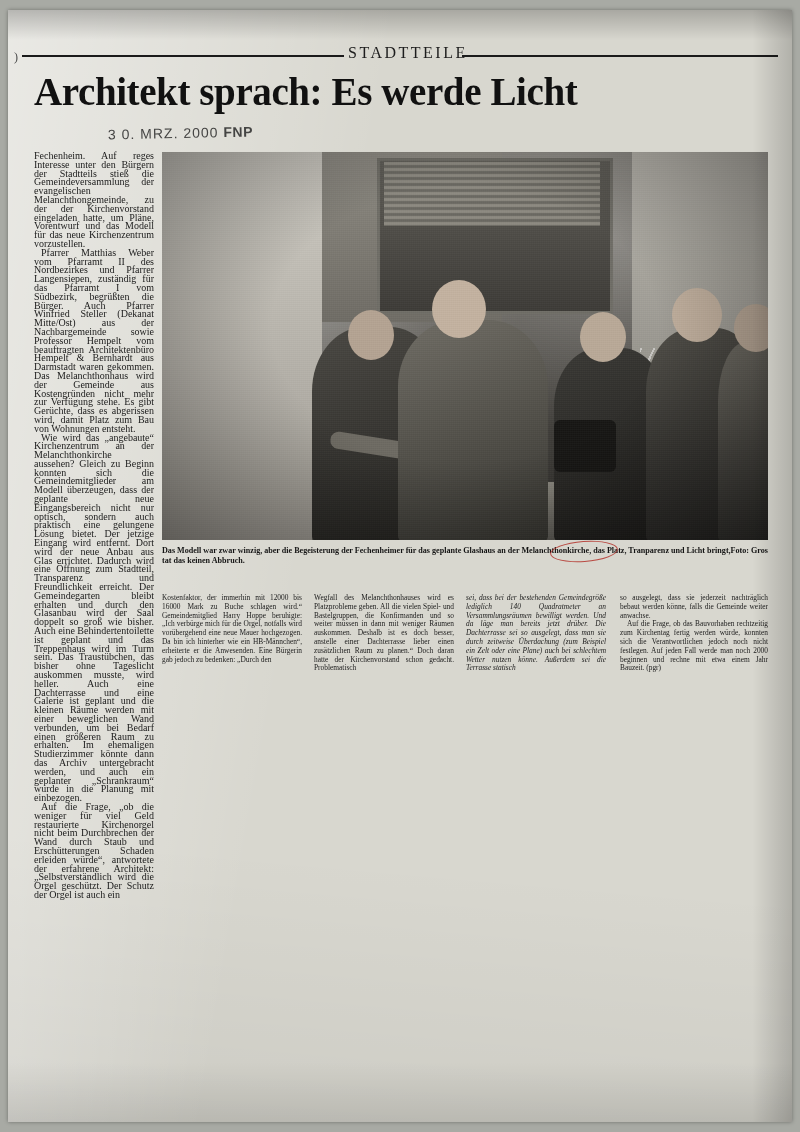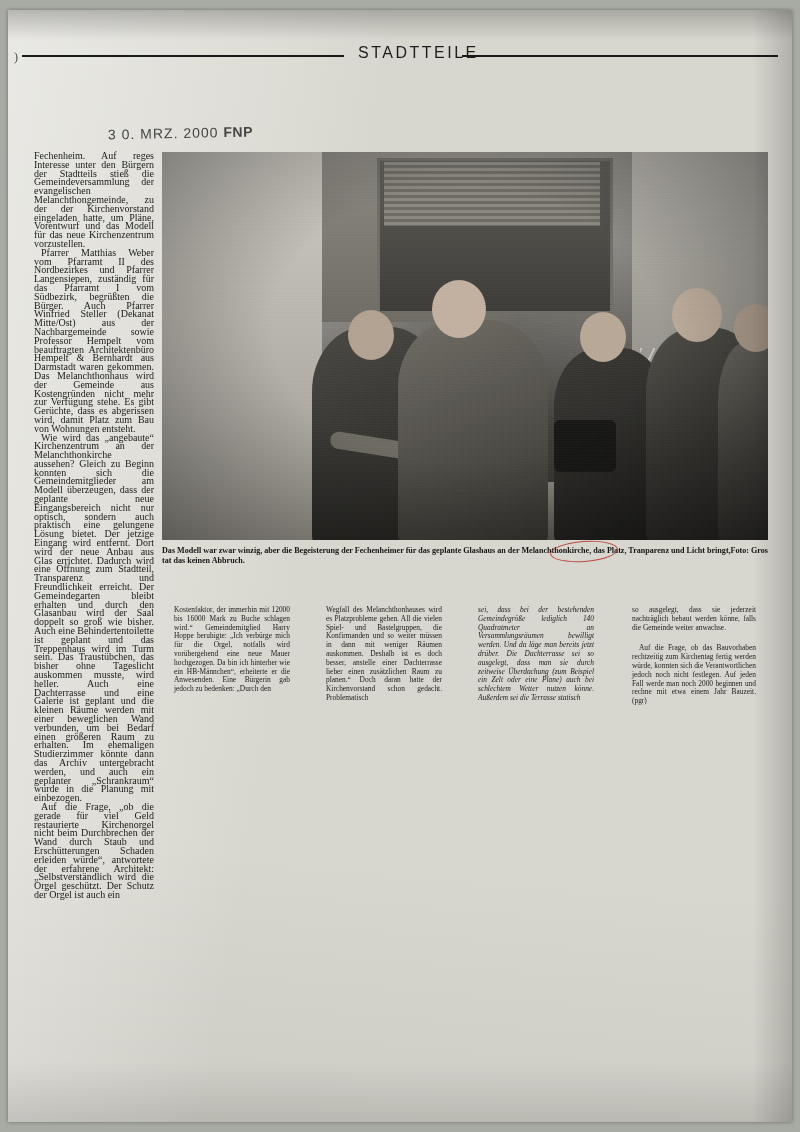--- a/index.html
+++ b/index.html
@@ -51,25 +51,25 @@
   .section-rule {
     position: absolute;
     top: 11px;
     height: 2px;
     background: #1a1a1a;
   }
   .rule-left { left: 0; width: 322px; }
   .rule-right { left: 440px; width: 316px; }
   .section-title {
     position: absolute;
-    left: 336px;
+    left: 326px;
     top: 0;
     width: 104px;
     text-align: left;
-    font-family: Liberation Sans, sans-serif;
+    font-family: Liberation Serif, serif;
     font-size: 16px;
     letter-spacing: 2.5px;
     color: #1d1d1d;
   }
   .corner-mark {
     position: absolute;
     left: 6px;
     top: 40px;
     font-size: 12px;
     color: #4a4a4a;
@@ -212,21 +212,21 @@
   
   .lowercol {
     position: absolute;
     top: 584px;
     font-size: 7.4px;
     line-height: 8.8px;
     text-align: justify;
     color: #1b1b1b;
     hyphens: auto;
   }
-  .lowercol p { margin: 12px; text-indent: 7px; }
+  .lowercol p { margin: 0; text-indent: 7px; }
   .lowercol p.first { text-indent: 0; }
   #lcol1 { left: 154px; width: 140px; }
   #lcol2 { left: 306px; width: 140px; }
   #lcol3 { left: 458px; width: 140px; font-style: italic; }
   #lcol4 { left: 612px; width: 148px; }
 
   
   .scan-shadow-top {
     position:absolute; left:0; top:0; width:784px; height:30px;
     background: linear-gradient(180deg, rgba(0,0,0,0.22), rgba(0,0,0,0));
@@ -251,31 +251,32 @@
     <div class="paper">
 
       <div class="corner-mark">)</div>
 
       <div class="section-strip">
         <div class="section-rule rule-left"></div>
         <div class="section-title">STADTTEILE</div>
         <div class="section-rule rule-right"></div>
       </div>
 
+      <div class="headline">Architekt sprach: Es werde Licht</div>
 
       <div class="datestamp">
         <span>3 0. MRZ. 2000</span>
         <span class="src">FNP</span>
       </div>
 
       <div class="col" id="col1">
         <p class="first">Fechenheim. Auf reges Interesse unter den Bürgern der Stadtteils stieß die Gemeindeversammlung der evangelischen Melanchthongemeinde, zu der der Kirchenvorstand eingeladen hatte, um Pläne, Vorentwurf und das Modell für das neue Kirchenzentrum vorzustellen.</p>
         <p>Pfarrer Matthias Weber vom Pfarramt II des Nordbezirkes und Pfarrer Langensiepen, zuständig für das Pfarramt I vom Südbezirk, begrüßten die Bürger. Auch Pfarrer Winfried Steller (Dekanat Mitte/Ost) aus der Nachbargemeinde sowie Professor Hempelt vom beauftragten Architektenbüro Hempelt &amp; Bernhardt aus Darmstadt waren gekommen. Das Melanchthonhaus wird der Gemeinde aus Kostengründen nicht mehr zur Verfügung stehe. Es gibt Gerüchte, dass es abgerissen wird, damit Platz zum Bau von Wohnungen entsteht.</p>
         <p>Wie wird das „angebaute“ Kirchenzentrum an der Melanchthonkirche aussehen? Gleich zu Beginn konnten sich die Gemeindemitglieder am Modell überzeugen, dass der geplante neue Eingangsbereich nicht nur optisch, sondern auch praktisch eine gelungene Lösung bietet. Der jetzige Eingang wird entfernt. Dort wird der neue Anbau aus Glas errichtet. Dadurch wird eine Öffnung zum Stadtteil, Transparenz und Freundlichkeit erreicht. Der Gemeindegarten bleibt erhalten und durch den Glasanbau wird der Saal doppelt so groß wie bisher. Auch eine Behindertentoilette ist geplant und das Treppenhaus wird im Turm sein. Das Traustübchen, das bisher ohne Tageslicht auskommen musste, wird heller. Auch eine Dachterrasse und eine Galerie ist geplant und die kleinen Räume werden mit einer beweglichen Wand verbunden, um bei Bedarf einen größeren Raum zu erhalten. Im ehemaligen Studierzimmer könnte dann das Archiv untergebracht werden, und auch ein geplanter „Schrankraum“ wurde in die Planung mit einbezogen.</p>
-        <p>Auf die Frage, „ob die gerade für viel Geld restaurierte Kirchenorgel nicht beim Durchbrechen der Wand durch Staub und Erschütterungen Schaden erleiden würde“, antwortete der erfahrene Architekt: „Selbstverständlich wird die Orgel geschützt. Der Schutz der Orgel ist auch ein</p>
+        <p>Auf die Frage, „ob die weniger für viel Geld restaurierte Kirchenorgel nicht beim Durchbrechen der Wand durch Staub und Erschütterungen Schaden erleiden würde“, antwortete der erfahrene Architekt: „Selbstverständlich wird die Orgel geschützt. Der Schutz der Orgel ist auch ein</p>
       </div>
 
       <div class="photo">
         <div class="photo-grad"></div>
         <div class="ph wall-left"></div>
         <div class="ph wall-mid"></div>
         <div class="ph wall-right"></div>
         <div class="ph window-frame"></div>
         <div class="ph blind"></div>
         <div class="ph hanger"></div>

